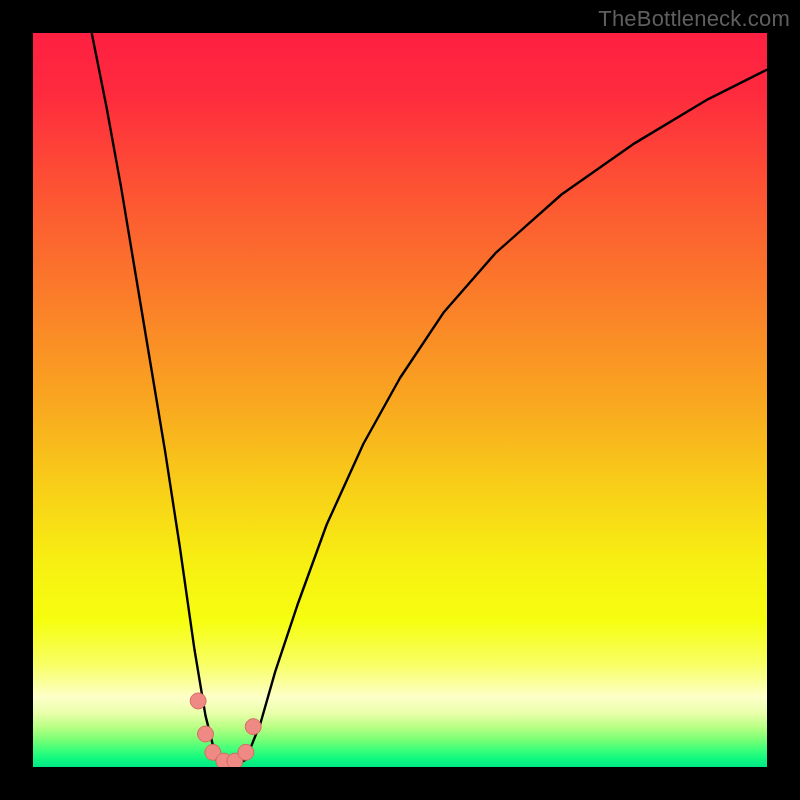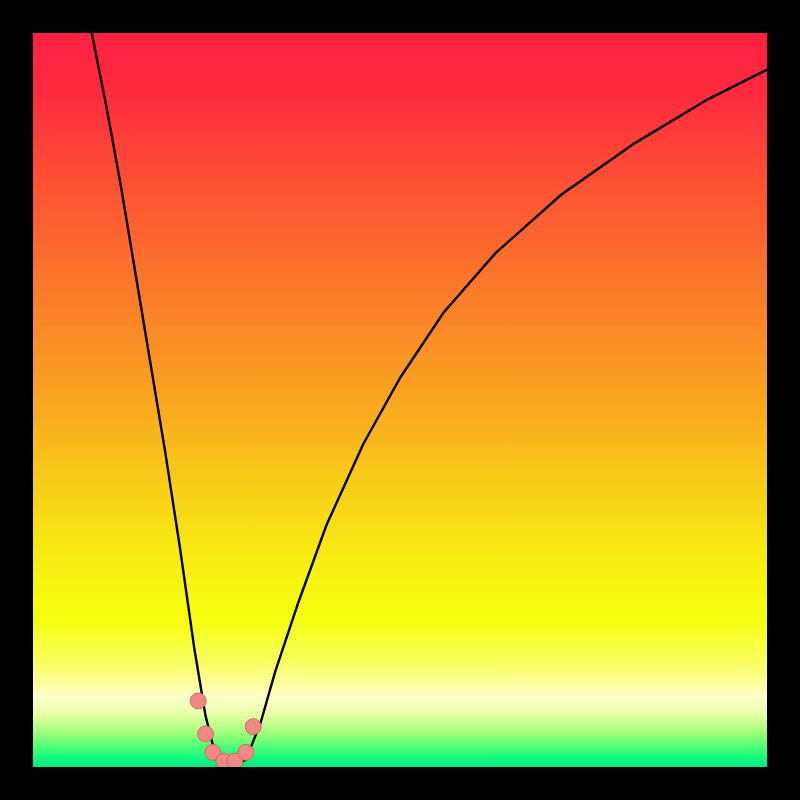--- a/index.html
+++ b/index.html
@@ -77,14 +77,15 @@
           <circle cx="172.49" cy="700.97" r="8" fill="#ef8983" stroke="#d66a63" stroke-width="1"></circle>
           <circle cx="179.83" cy="719.32" r="8" fill="#ef8983" stroke="#d66a63" stroke-width="1"></circle>
           <circle cx="190.84" cy="728.13" r="8" fill="#ef8983" stroke="#d66a63" stroke-width="1"></circle>
           <circle cx="201.85" cy="728.13" r="8" fill="#ef8983" stroke="#d66a63" stroke-width="1"></circle>
           <circle cx="212.86" cy="719.32" r="8" fill="#ef8983" stroke="#d66a63" stroke-width="1"></circle>
           <circle cx="220.20" cy="693.63" r="8" fill="#ef8983" stroke="#d66a63" stroke-width="1"></circle>
         </g>
     </svg>
   </div>
 
+  <div class="watermark">TheBottleneck.com</div>
 
 </div>
 
 </body></html>

